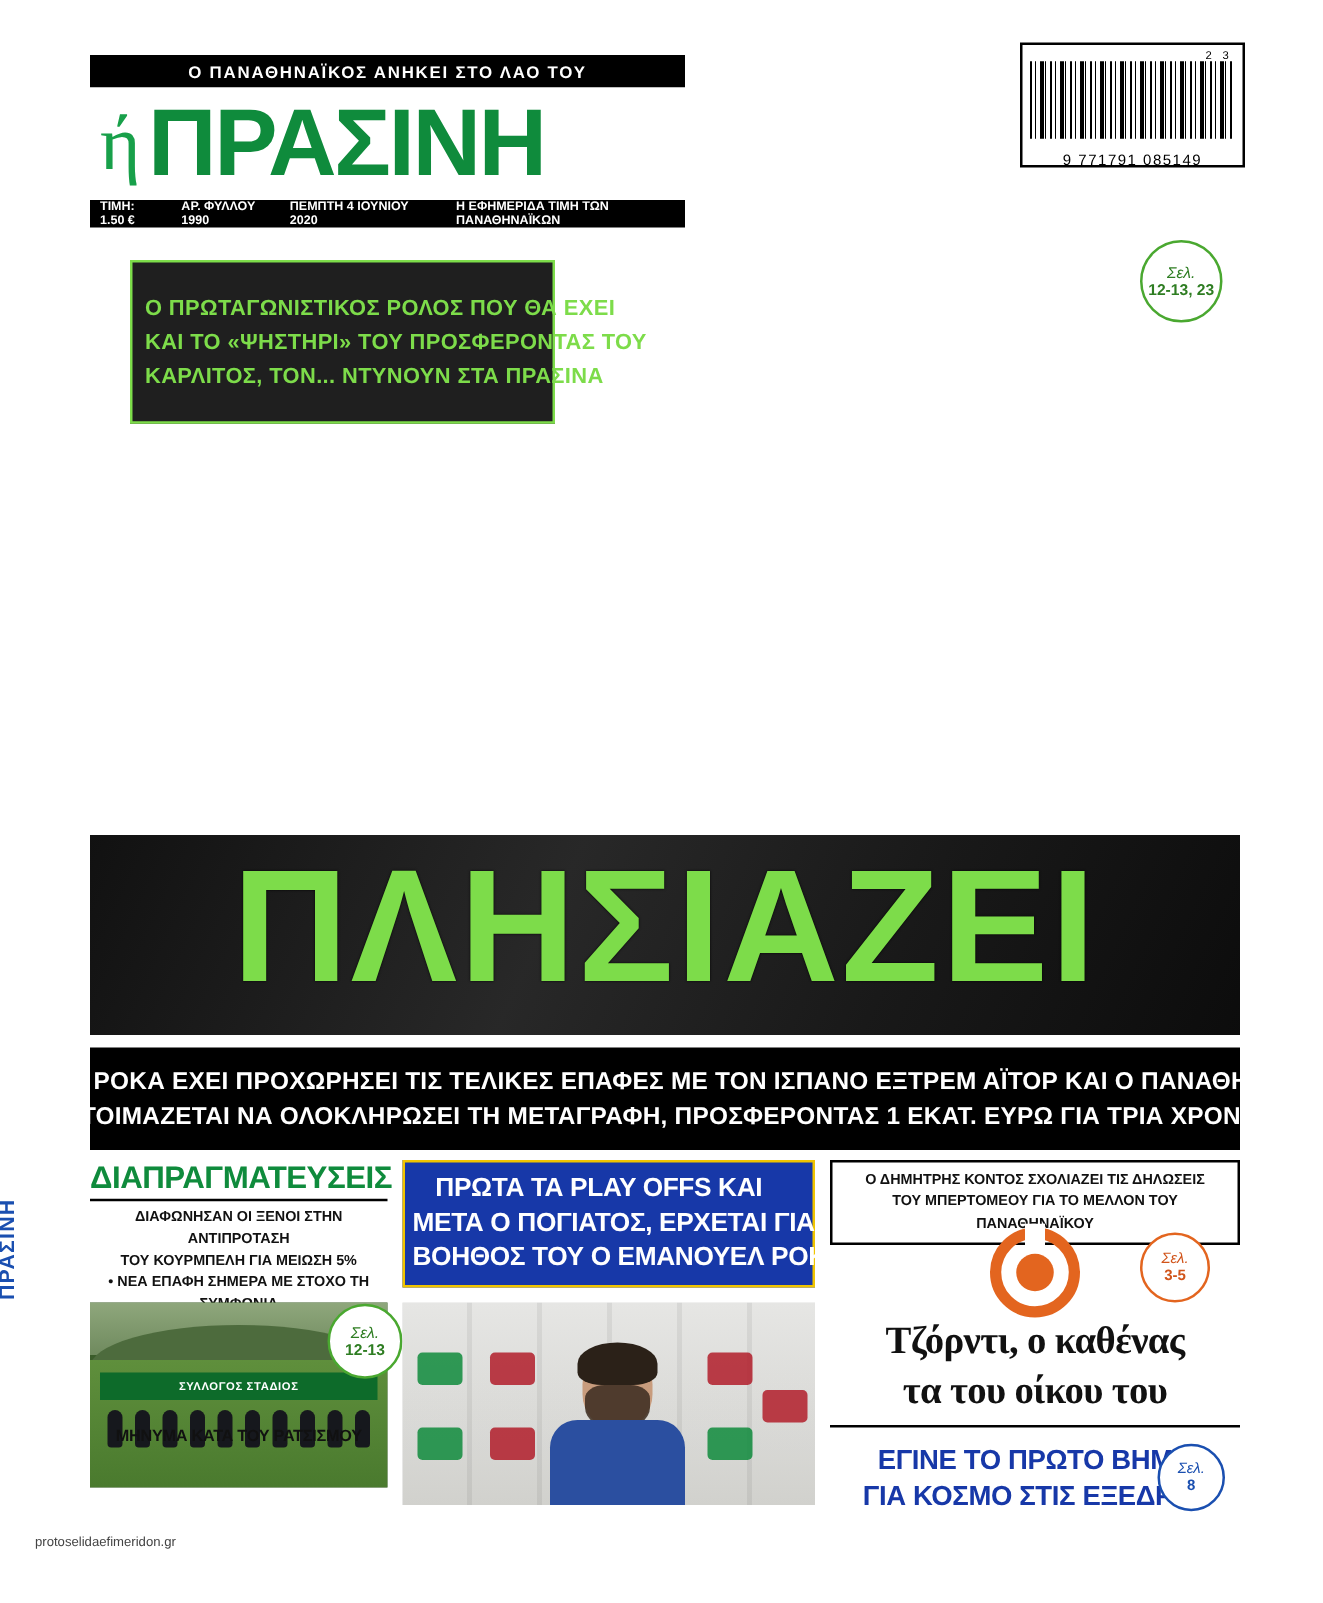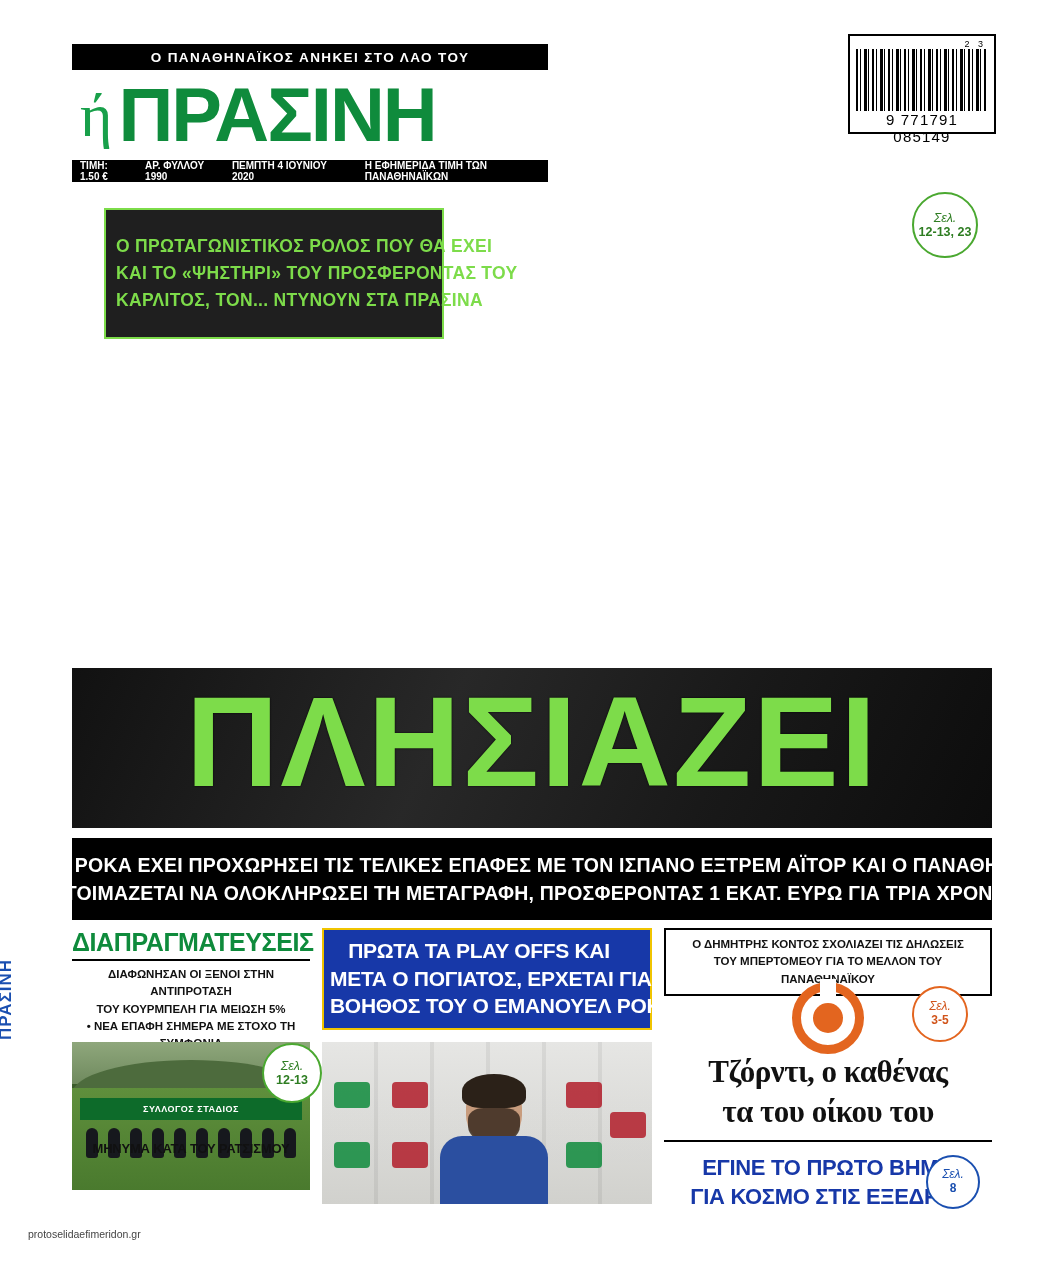--- a/index.html
+++ b/index.html
@@ -90,21 +90,21 @@
     align-items: center;
     gap: 16px;
     padding: 0 8px;
     box-sizing: border-box;
   }
   .mast-bottom-strip .spacer { flex: 1 1 auto; }
   
   .barcode-box {
     position: absolute;
     right: 62px; top: 34px;
-    width: 148px; height: 100px;
+    width: 180px; height: 100px;
     background: #fff;
     border: 2px solid #000;
     box-sizing: border-box;
     padding: 5px 6px 2px 6px;
   }
   .barcode-num-top {
     position: absolute;
     right: 8px; top: 3px;
     font-size: 9px;
     letter-spacing: 3px;
@@ -113,24 +113,24 @@
     height: 62px;
     margin-top: 8px;
     background:
       repeating-linear-gradient(to right,
         #000 0px, #000 2px, #fff 2px, #fff 4px,
         #000 4px, #000 5px, #fff 5px, #fff 8px,
         #000 8px, #000 11px, #fff 11px, #fff 12px,
         #000 12px, #000 13px, #fff 13px, #fff 16px);
   }
   .barcode-text {
-    font-size: 15px;
+    font-size: 12px;
     letter-spacing: 1.2px;
     text-align: center;
-    margin-top: 0;
+    margin-top: 10px;
   }
   
   .hero {
     position: absolute;
     left: 72px; top: 30px;
     width: 920px; height: 640px;
     overflow: hidden;
     background: #2c4a22;
     z-index: -1;
   }

